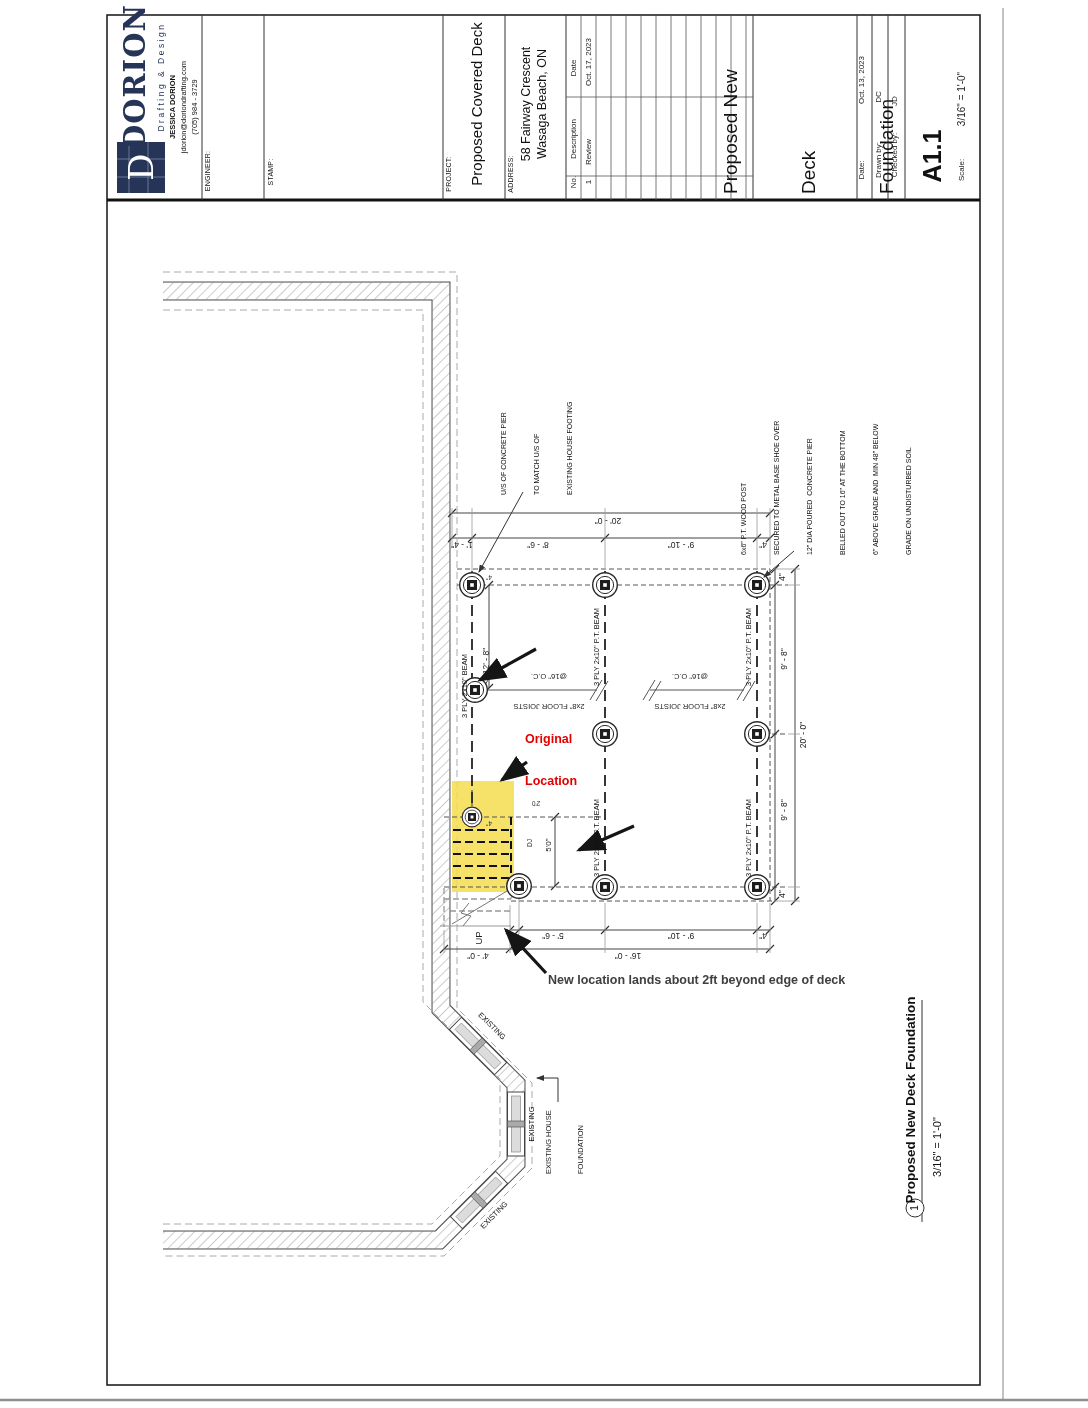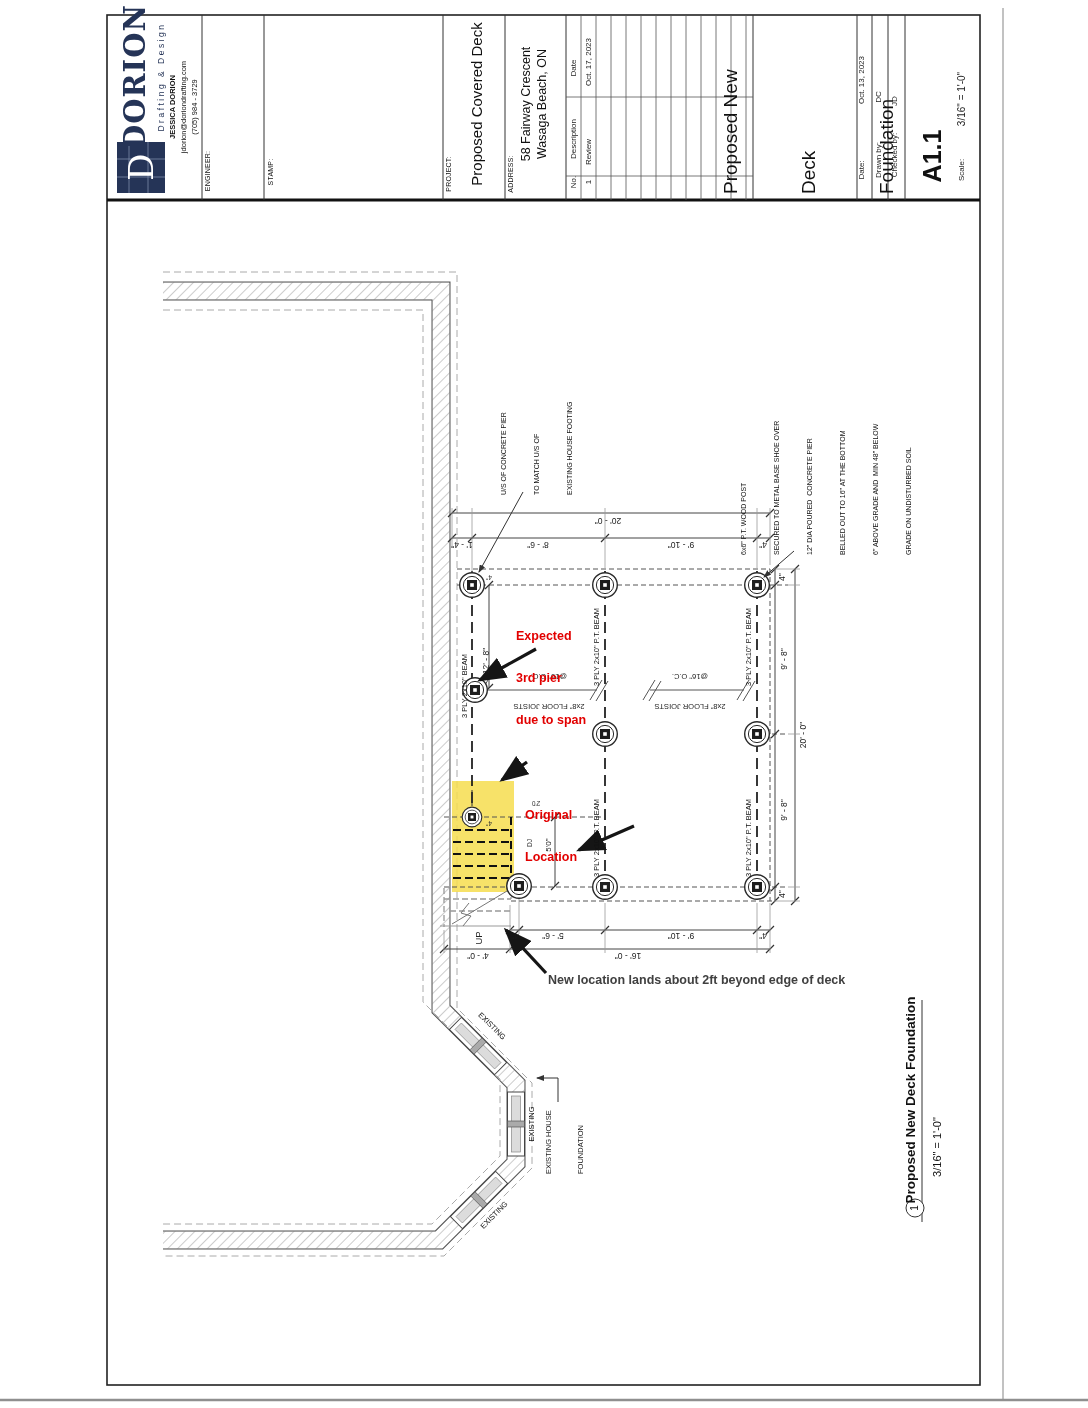--- a/index.html
+++ b/index.html
@@ -259,26 +259,21 @@
 <div class="t r90" style="left:479px;top:938px;font-size:9.5px;color:#222">UP</div>
 
 <div class="t r45" style="left:492px;top:1026px;font-size:7.5px;color:#111">EXISTING</div>
 <div class="t r90" style="left:531px;top:1124px;font-size:7.5px;color:#111">EXISTING</div>
 <div class="t rm45" style="left:494px;top:1215px;font-size:7.5px;color:#111">EXISTING</div>
 <div class="t r90 blk" style="left:560px;top:1139px;font-size:7.5px;line-height:10.5px;text-align:left;width:70px">
   <span>EXISTING HOUSE</span>
   <span>FOUNDATION</span>
 </div>
 
-<div class="ann blk" style="left:516px;top:601px;color:#e20000">
-  <span>Expected</span>
-  <span>3rd pier</span>
-  <span>due to span</span>
-</div>
-<div class="ann blk" style="left:525px;top:780px;color:#e20000">
+<div class="ann blk" style="left:525px;top:704px;color:#e20000">
   <span>Original</span>
   <span>Location</span>
 </div>
 <div class="ann" style="left:548px;top:973px;color:#404040">New location lands about 2ft beyond edge of deck</div>
 
 <div class="t r90" style="left:915px;top:1208px;font-size:10px;color:#111">1</div>
 <div class="t r90" style="left:911px;top:1100px;font-size:13.5px;font-weight:bold;color:#111">Proposed New Deck Foundation</div>
 <div class="t r90" style="left:938px;top:1147px;font-size:11px;color:#111">3/16" = 1'-0"</div>
 
 </div>

